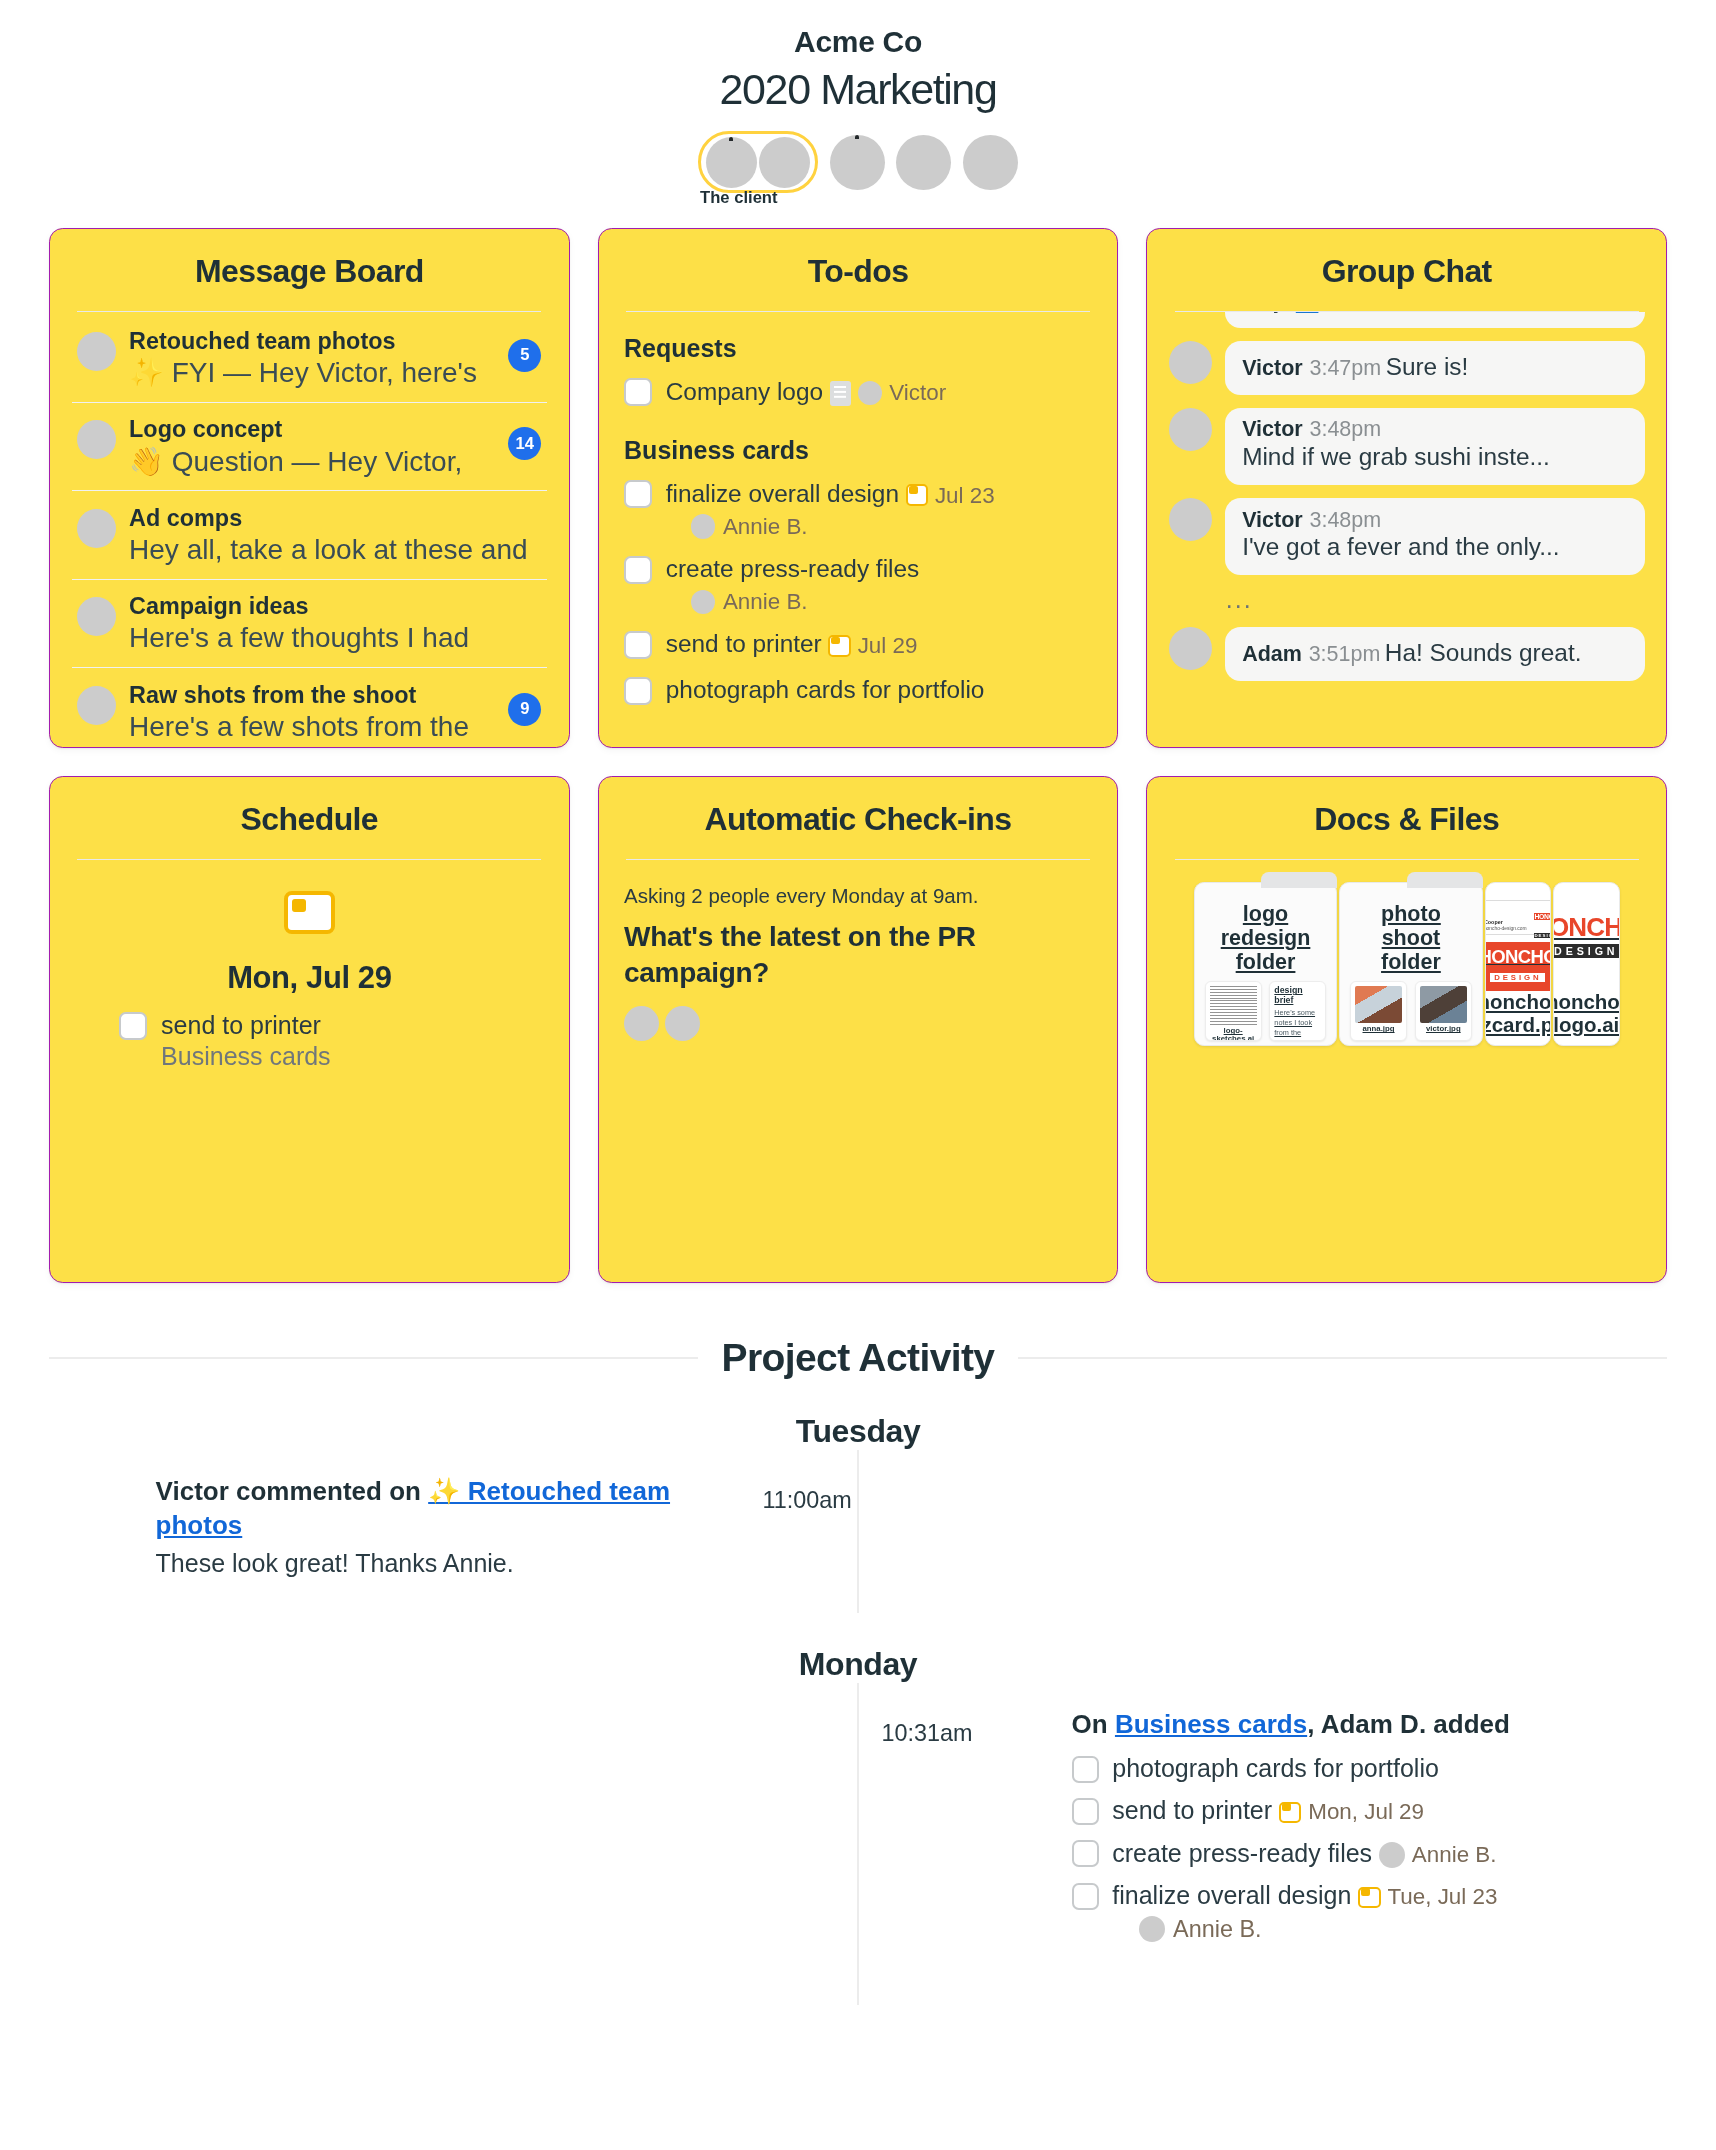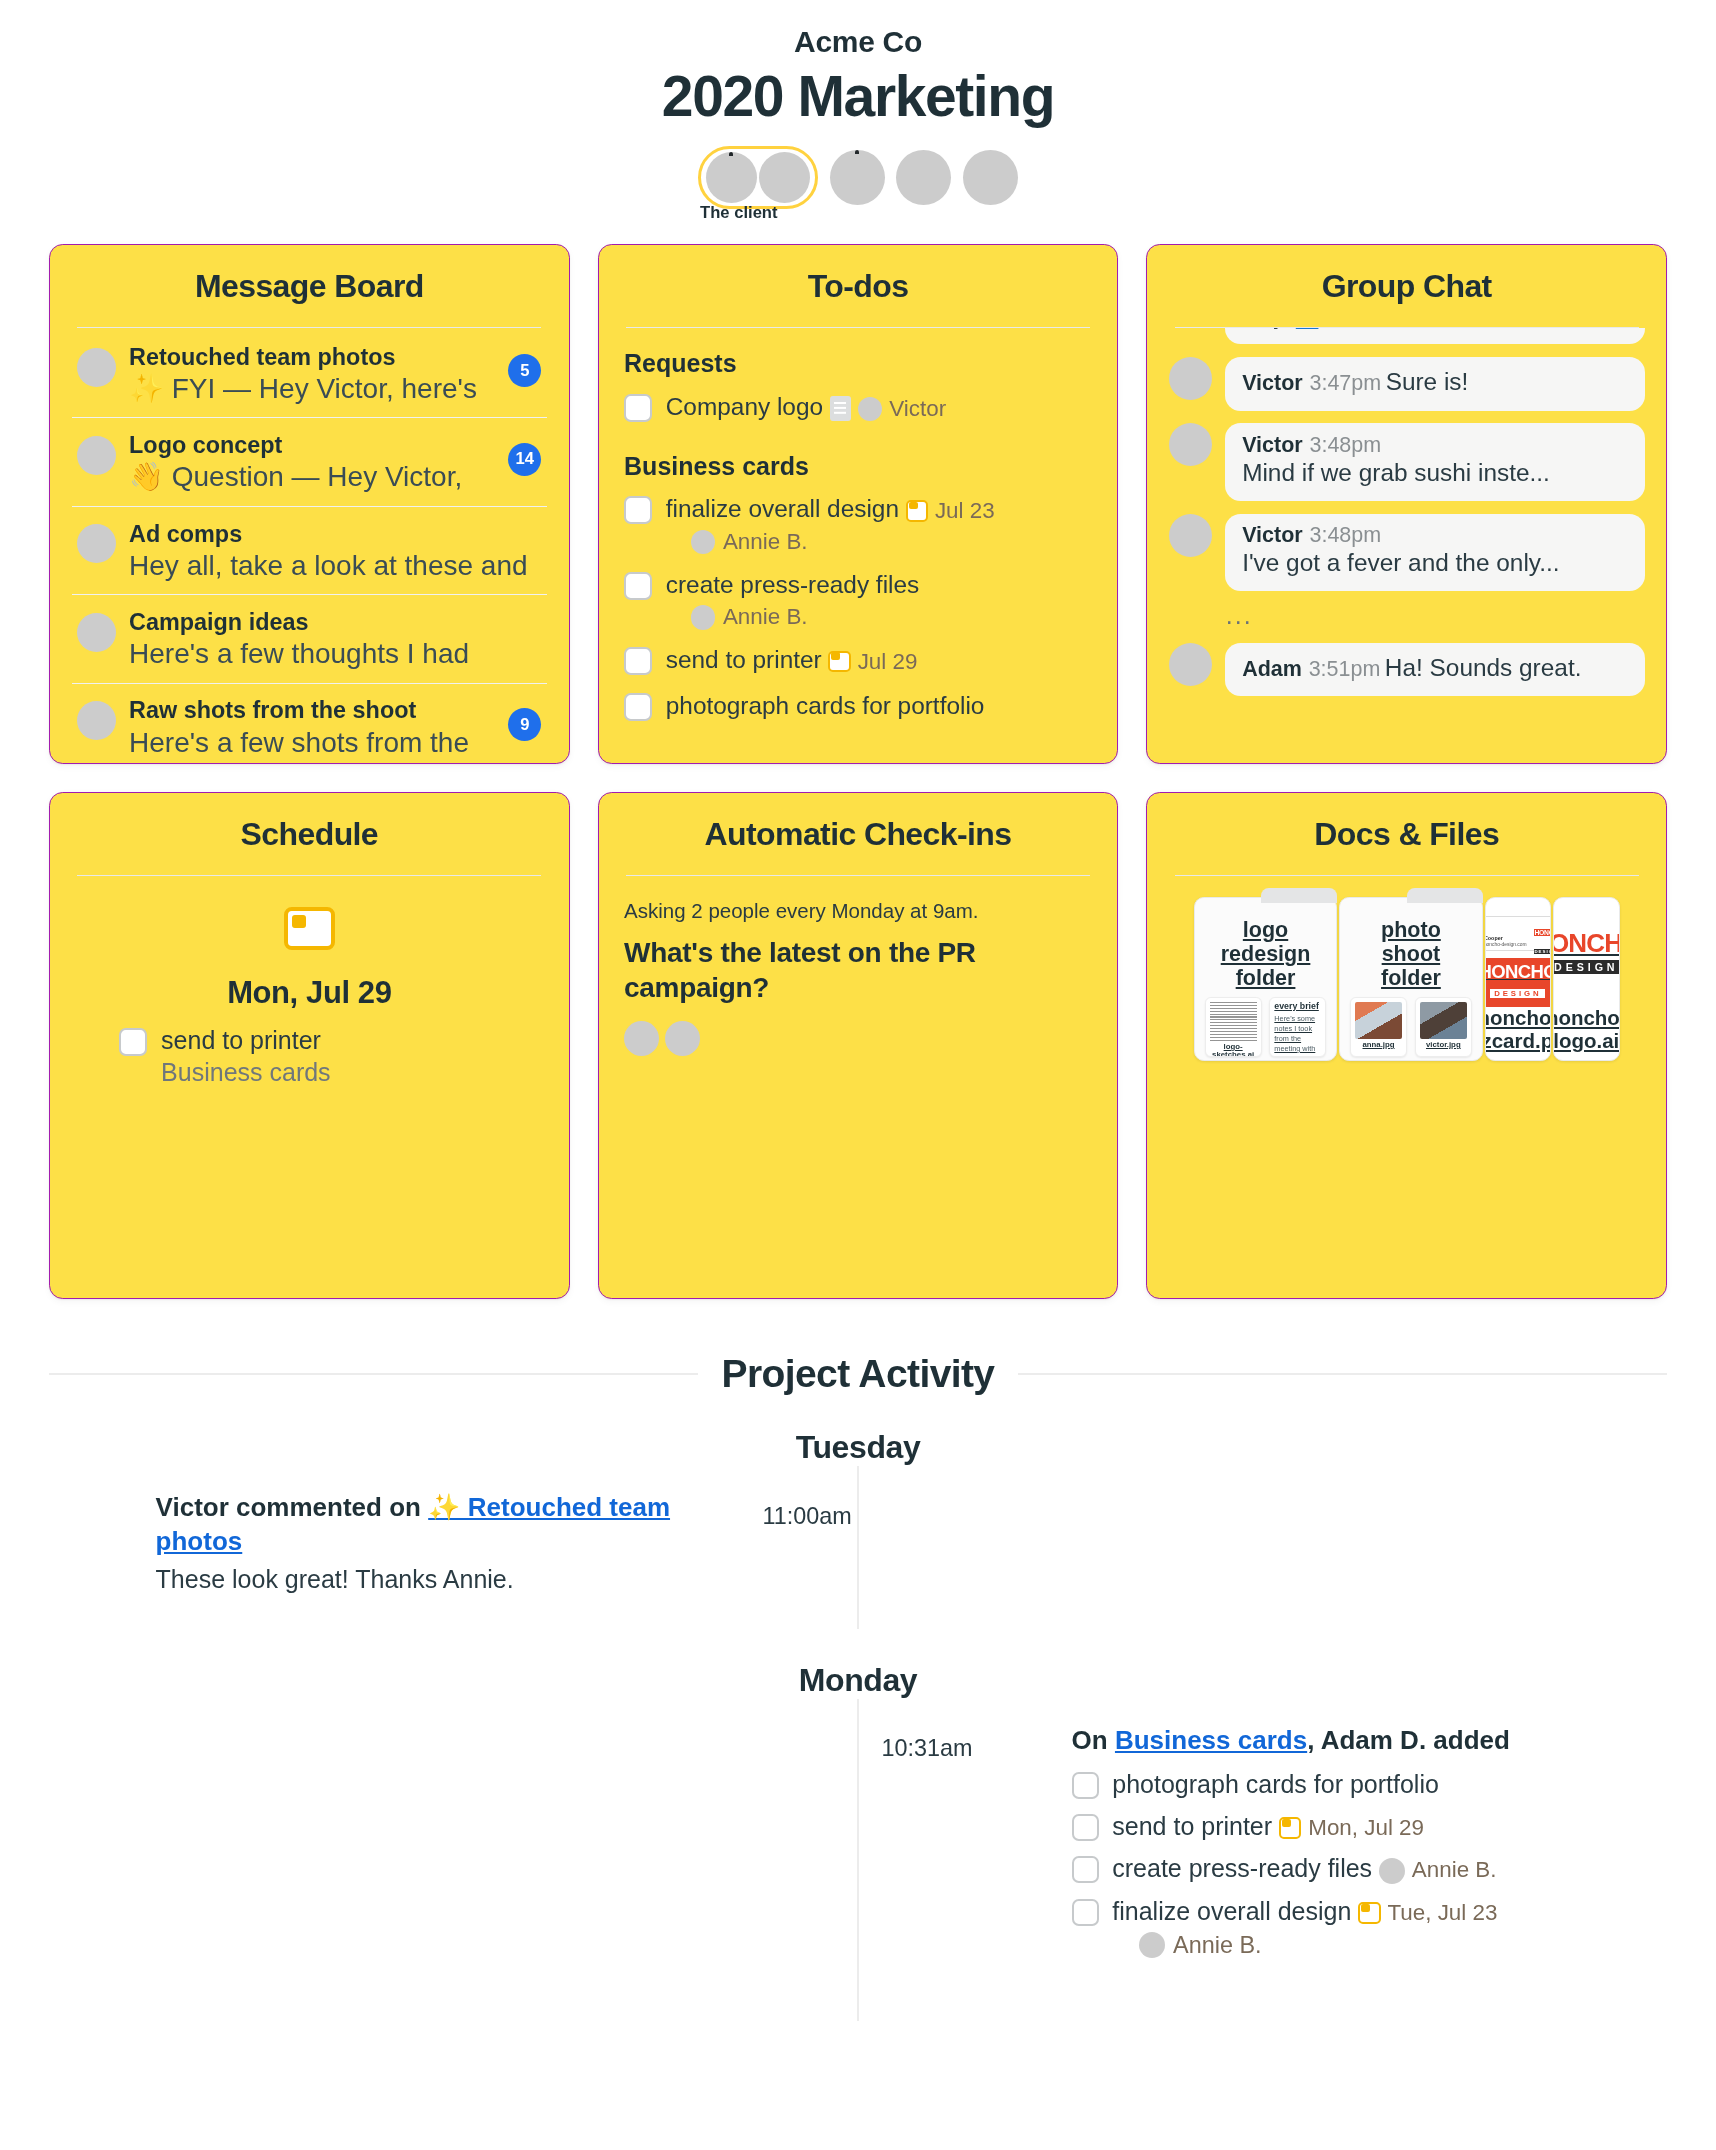--- a/index.html
+++ b/index.html
@@ -9,21 +9,21 @@
     background:#ffffff;
     font-family:"Liberation Sans", sans-serif;
     color:#1f3037;
     overflow:hidden;
   }
   .page { width:1716px; position:relative; }
 
   
   .hdr { text-align:center; padding-top:25px; }
   .hdr-account { font-size:30px; font-weight:bold; color:#1f3037; letter-spacing:-0.3px; }
-  .hdr-title { font-size:57px; font-weight:bold; color:#1f3037; letter-spacing:-1.4px; margin-top:5.9px; line-height:1.12; }
+  .hdr-title { font-size:43px; font-weight:normal; color:#1f3037; letter-spacing:-1.4px; margin-top:5.9px; line-height:1.12; }
 
   .people-row { display:flex; align-items:center; justify-content:center; gap:11.7px; margin-top:17.6px; }
   .client-group { position:relative; display:flex; align-items:center; }
   .client-ring {
     display:flex; align-items:center; gap:2px;
     border:3.9px solid #ffd23f; border-radius:43px; padding:2.9px 4.9px;
   }
   .client-label { position:absolute; left:2px; top:57px; font-size:16.6px; font-weight:bold; color:#1f3037; white-space:nowrap; }
   .av { border-radius:50%; overflow:hidden; flex:0 0 auto; display:block; background:#ccc; }
   .av56 { width:55px; height:55px; }
@@ -536,21 +536,21 @@
         <div class="folder">
           <span class="folder-tab"></span>
           <div class="folder-body">
             <div class="folder-name">logo redesign folder</div>
             <div class="mini-row">
               <div class="mini">
                 <div class="mini-scribble"></div>
                 <div class="mini-cap">logo-sketches.ai</div>
               </div>
               <div class="mini">
-                <div class="mini-brief-t">every brief</div>
+                <div class="mini-brief-t">design brief</div>
                 <div class="mini-brief-b">Here's some notes I took from the meeting with Victor about</div>
               </div>
             </div>
           </div>
         </div>
 
         <div class="folder">
           <span class="folder-tab"></span>
           <div class="folder-body">
             <div class="folder-name">photo shoot folder</div>

